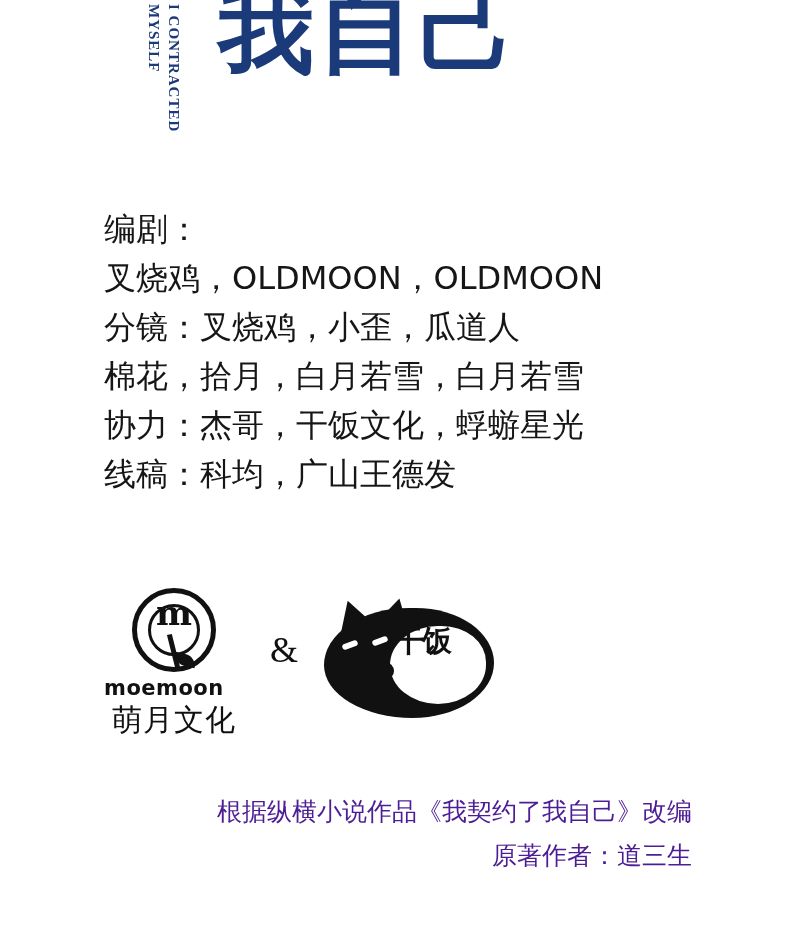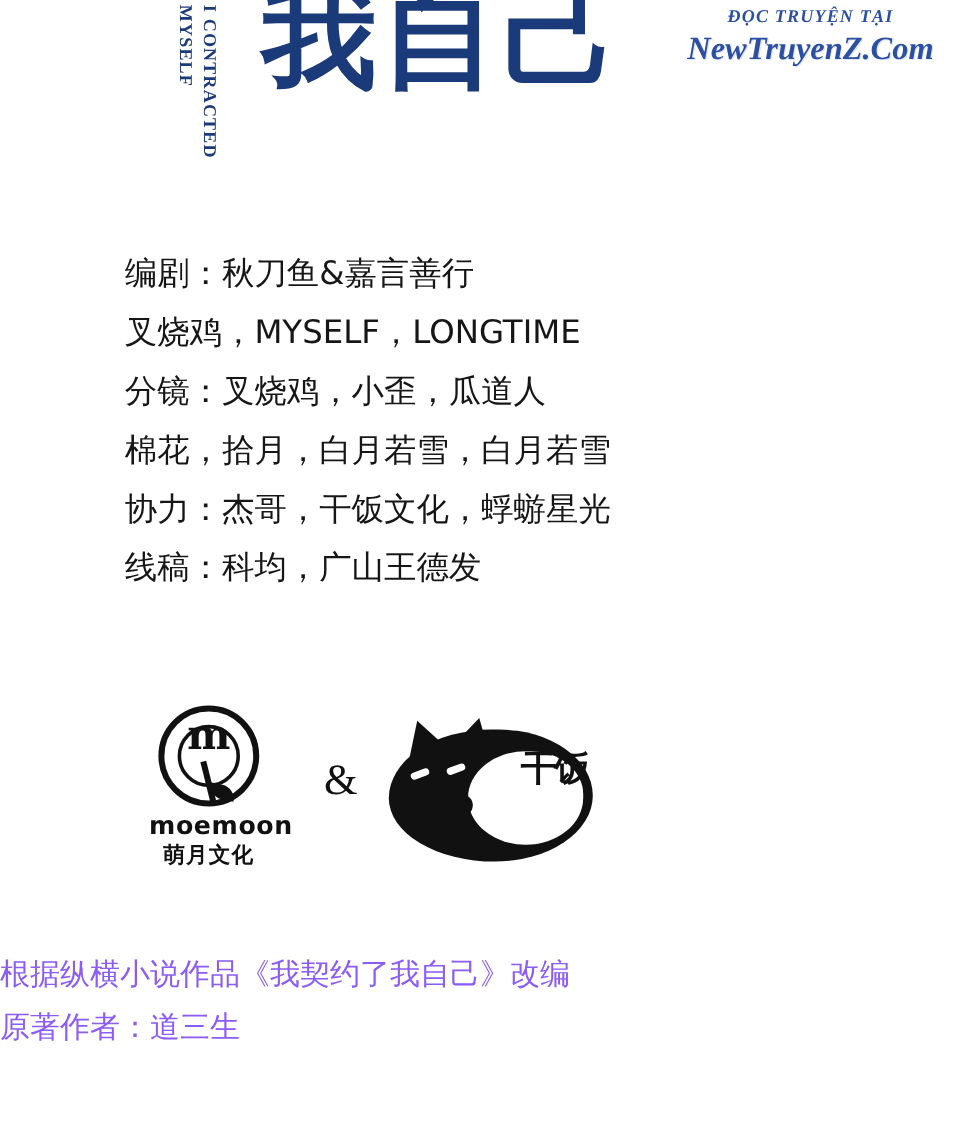--- a/index.html
+++ b/index.html
@@ -89,21 +89,21 @@
     position: absolute;
     left: 104px;
     top: 210px;
     width: 680px;
   }
   .credit-row {
     display: flex;
     align-items: flex-end;
     margin-bottom: 11px;
     font-family: "DejaVu Sans", sans-serif;
-    font-size: 27px;
+    font-size: 32px;
     line-height: 38px;
     color: #161616;
     white-space: nowrap;
   }
   .credit-label {
     flex: 0 0 auto;
   }
   .credit-value {
     flex: 0 0 auto;
   }
@@ -178,36 +178,36 @@
     height: 12px;
     background: #111;
     border-radius: 0 12px 0 12px;
     transform: rotate(12deg);
   }
   .mm-word {
     position: absolute;
     left: 0;
     top: 88px;
     width: 140px;
-    text-align: right;
+    text-align: left;
     font-family: "DejaVu Sans", sans-serif;
     font-weight: bold;
     font-size: 21px;
     letter-spacing: 0.5px;
     color: #111;
   }
   .mm-word2 {
     position: absolute;
     left: 0;
     top: 112px;
     width: 140px;
     text-align: center;
     font-family: "DejaVu Sans", sans-serif;
-    font-weight: bold;
-    font-size: 18px;
+    font-weight: normal;
+    font-size: 30px;
     letter-spacing: 1px;
     color: #111;
   }
   .amp {
     font-family: "Liberation Serif", serif;
     font-size: 36px;
     color: #111;
     margin: 0 26px;
     padding-bottom: 26px;
   }
@@ -262,21 +262,21 @@
     width: 96px;
     height: 78px;
     background: #fff;
     border-radius: 50% 46% 50% 50%;
   }
   .gf-text {
     position: absolute;
     left: 70px;
     top: 24px;
     width: 96px;
-    text-align: right;
+    text-align: left;
     font-family: "DejaVu Sans", sans-serif;
     font-weight: bold;
     font-size: 30px;
     line-height: 38px;
     color: #111;
     letter-spacing: -2px;
   }
   .gf-dot {
     position: absolute;
     left: 52px;
@@ -286,50 +286,45 @@
     background: #111;
     border-radius: 50%;
   }
 
   
   .footnote {
     position: absolute;
     left: 0;
     top: 795px;
     width: 692px;
-    text-align: left;
-    font-family: "DejaVu Sans", sans-serif;
-    color: #8b5cf6;
+    text-align: right;
+    font-family: "DejaVu Sans", sans-serif;
+    color: #4c1d95;
   }
   .fn-line1 { font-size: 25px; line-height: 34px; }
   .fn-line2 { font-size: 25px; line-height: 34px; margin-top: 10px; }
 </style>
 </head>
 <body>
 
 <div class="header">
   <div class="title-en">
     <span class="en-l1">I CONTRACTED</span>
     <span class="en-l2">MYSELF</span>
   </div>
   <div class="title-cn">我自己</div>
 
-  <div class="watermark">
-    <div class="wm-top">ĐỌC TRUYỆN TẠI</div>
-    <div class="wm-main">NewTruyenZ.Com</div>
-  </div>
 </div>
 
 <div class="credits">
   <div class="credit-row">
     <span class="credit-label">编剧：</span>
-    <span class="credit-value">秋刀鱼&amp;嘉言善行</span>
-  </div>
-  <div class="credit-row">
-    <span class="credit-value">叉烧鸡，MYSELF，LONGTIME</span>
+  </div>
+  <div class="credit-row">
+    <span class="credit-value">叉烧鸡，OLDMOON，OLDMOON</span>
   </div>
   <div class="credit-row">
     <span class="credit-label">分镜：</span>
     <span class="credit-value">叉烧鸡，小歪，瓜道人</span>
   </div>
   <div class="credit-row">
     <span class="credit-value">棉花，拾月，白月若雪，白月若雪</span>
   </div>
   <div class="credit-row">
     <span class="credit-label">协力：</span>

